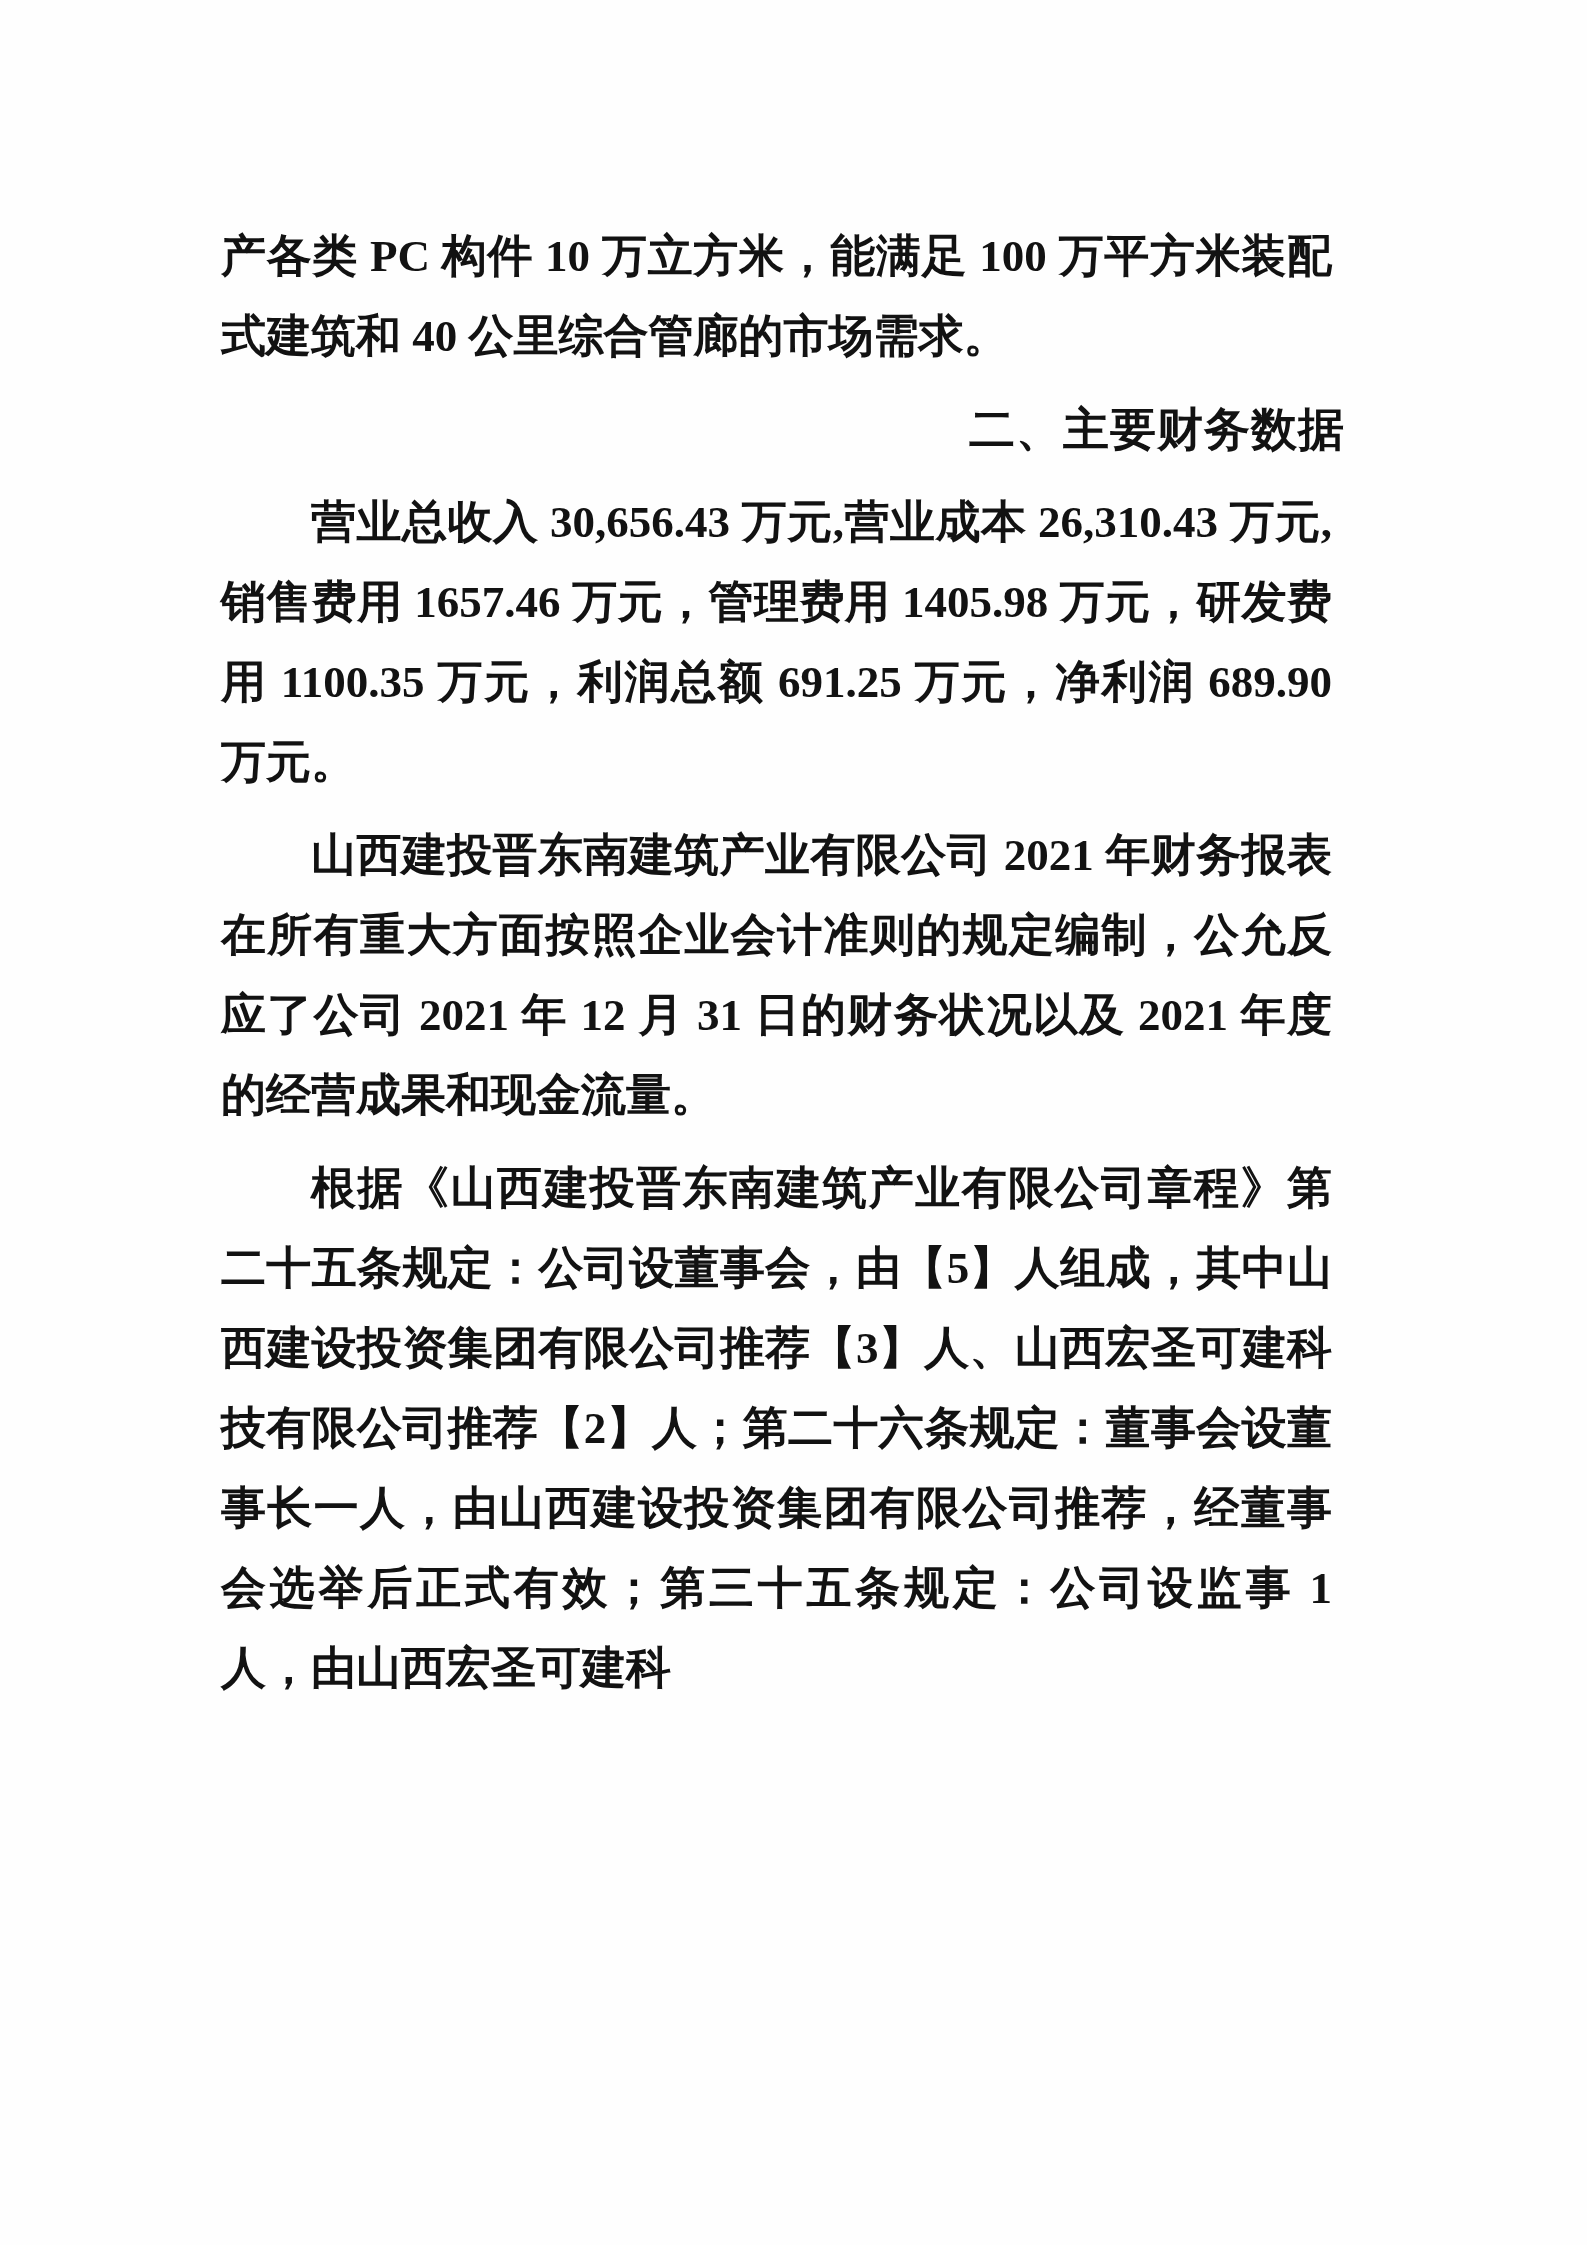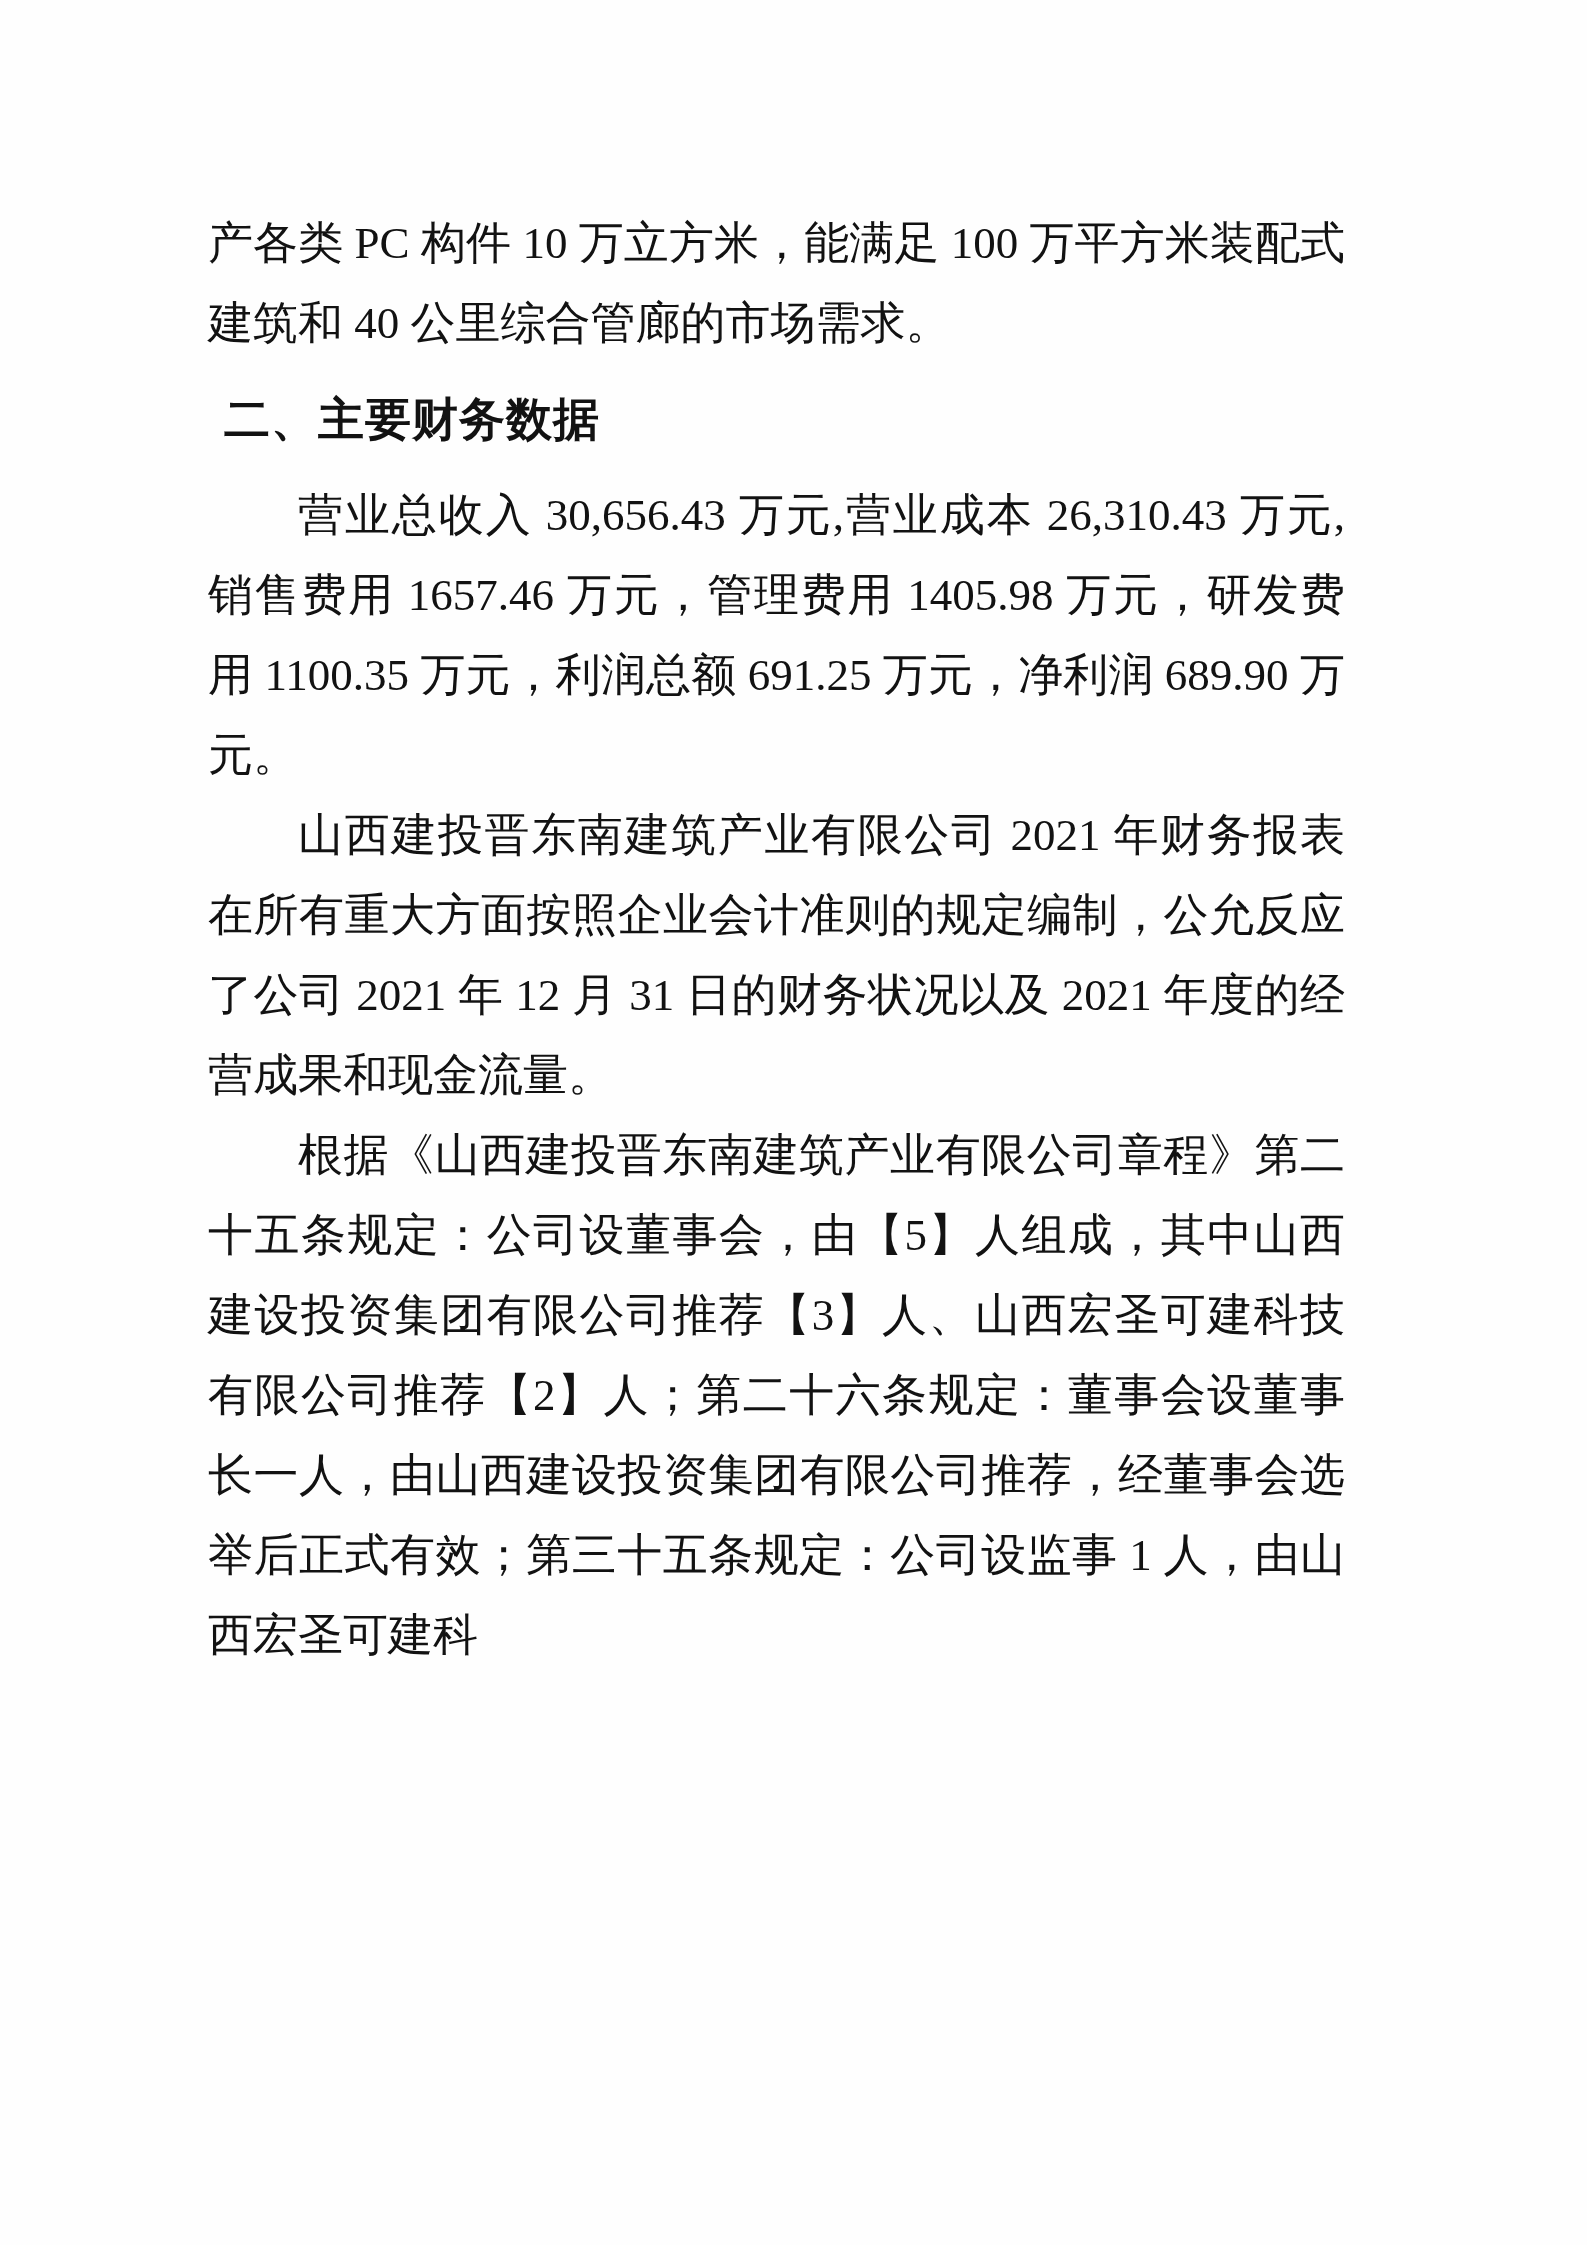--- a/index.html
+++ b/index.html
@@ -14,37 +14,38 @@
     height: 2245px;
     background: #fefefe;
     color: #121212;
     padding: 203px 242px 0 208px;
     font-family: "Liberation Serif", "DejaVu Serif", serif;
     font-size: 45px;
     line-height: 80px;
     overflow: hidden;
   }
   .para {
-    margin: 0;
+    margin: 13px;
     text-align: justify;
     text-justify: inter-ideograph;
     text-indent: 2em;
     word-break: break-all;
+    font-weight: bold;
   }
   .para-continuation {
     text-indent: 0;
   }
   .heading-1 {
-    margin: 16px;
+    margin: 0;
     font-family: "Liberation Sans", "DejaVu Sans", sans-serif;
     font-weight: 700;
     font-size: 46px;
     letter-spacing: 1px;
     text-indent: 0;
-    text-align: left;
+    text-align: right;
   }
   .heading-2 {
     margin: 0;
     font-weight: 700;
     font-size: 44px;
     text-indent: 2em;
     letter-spacing: 3px;
     text-align: left;
   }
 </style>

